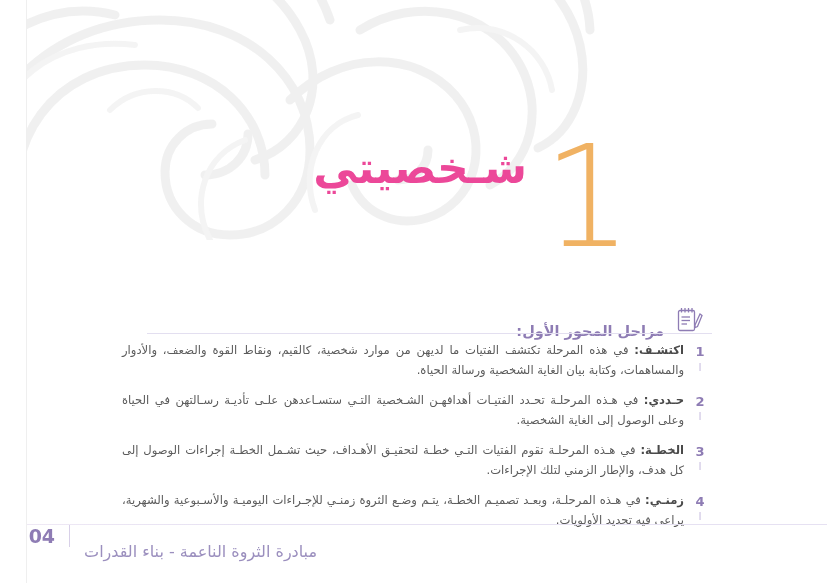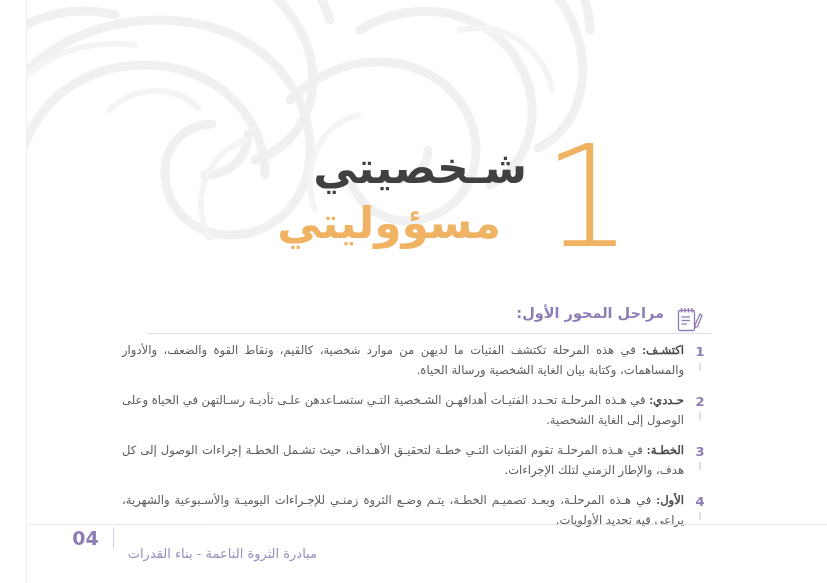--- a/index.html
+++ b/index.html
@@ -54,21 +54,21 @@
     direction: rtl;
   }
   .title-line1, .title-line2 {
     font-family: "DejaVu Sans", "Liberation Sans", sans-serif;
     font-size: 44px;
     font-weight: bold;
     letter-spacing: 2px;
     line-height: 1.25;
     white-space: nowrap;
   }
-  .title-line1 { color: #404040; margin-left: 36px; }
+  .title-line1 { color: #ec4899; margin-left: 36px; }
   .title-line2 { color: #f0b263; }
 
   .big-number {
     position: absolute;
     right: 195px;
     top: 128px;
     font-family: "DejaVu Sans", "Liberation Sans", sans-serif;
     font-size: 140px;
     font-weight: 300;
     color: #f0b263;
@@ -76,21 +76,21 @@
   }
 
   
   .section-head {
     position: absolute;
     right: 115px;
     top: 305px;
     width: 600px;
     display: flex;
     flex-direction: row;
-    align-items: flex-start;
+    align-items: flex-end;
     justify-content: flex-start;
     direction: rtl;
   }
   .section-head .icon {
     margin-left: 0;
     margin-right: 8px;
     display: inline-block;
   }
   .section-title {
     color: #8e7cb4;
@@ -144,21 +144,20 @@
     color: #5b5b5b;
     font-size: 11.6px;
     line-height: 1.72;
     text-align: justify;
     text-align-last: right;
     padding-right: 4px;
   }
   .row-text b {
     color: #4a4a4a;
     font-weight: bold;
-    font-family: Liberation Serif, serif;
   }
 
   
   .footer-rule {
     position: absolute;
     left: 26px;
     right: 0;
     bottom: 58px;
     height: 1px;
     background: linear-gradient(to left, #e6e1f2 0%, #e6e1f2 72%, #efe9f5 100%);
@@ -170,21 +169,21 @@
     left: 26px;
     display: flex;
     flex-direction: row;
     align-items: center;
     justify-content: flex-start;
     padding-right: 510px;
     direction: rtl;
   }
   .footer-text {
     color: #9b8fbe;
-    font-size: 13px;
+    font-size: 16px;
     letter-spacing: 0.2px;
     white-space: nowrap;
     margin-top: 32px;
   }
   .footer-sep {
     width: 1px;
     height: 22px;
     background: #d8d0e8;
     margin: 0 14px;
   }
@@ -220,21 +219,20 @@
       <path d="M355,300 C340,260 358,215 398,205"></path>
       <path d="M500,120 C545,110 585,140 592,180"></path>
       <path d="M150,200 C175,175 215,175 238,198"></path>
     </g>
   </svg>
 
   <div class="edge-band"></div>
 
   <div class="title-wrap">
     <div class="title-line1">شـخصيتي</div>
-    <div class="title-line2">مسؤوليتي</div>
   </div>
   <div class="big-number">1</div>
 
   <div class="section-head">
     <span class="icon">
       <svg width="30" height="30" viewBox="0 0 30 30" xmlns="http://www.w3.org/2000/svg">
         <g stroke="#8e7cb4" stroke-width="1.3" fill="none">
           <rect x="4.5" y="5.5" width="16" height="20" rx="1.5"></rect>
           <line x1="7.5" y1="3" x2="7.5" y2="7.5"></line>
           <line x1="11" y1="3" x2="11" y2="7.5"></line>
@@ -282,21 +280,21 @@
         <b>الخطـة:</b><span> في هـذه المرحلـة تقوم الفتيات التـي خطـة لتحقيـق الأهـداف، حيث تشـمل الخطـة إجراءات الوصول إلى كل هدف، والإطار الزمني لتلك الإجراءات.</span>
       </div>
     </div>
 
     <div class="row">
       <div class="num-col">
         <span>4</span>
         <span class="tick">ا</span>
       </div>
       <div class="row-text">
-        <b>الأول:</b><span> في هـذه المرحلـة، وبعـد تصميـم الخطـة، يتـم وضـع الثروة زمنـي للإجـراءات اليوميـة والأسـبوعية والشهرية، يراعى فيه تحديد الأولويات.</span>
+        <b>زمنـي:</b><span> في هـذه المرحلـة، وبعـد تصميـم الخطـة، يتـم وضـع الثروة زمنـي للإجـراءات اليوميـة والأسـبوعية والشهرية، يراعى فيه تحديد الأولويات.</span>
       </div>
     </div>
 
   </div>
 
   <div class="footer-rule"></div>
   <div class="footer">
     <span class="footer-text">مبادرة الثروة الناعمة - بناء القدرات</span>
     <span class="footer-sep"></span>
     <span class="page-num">04</span>

